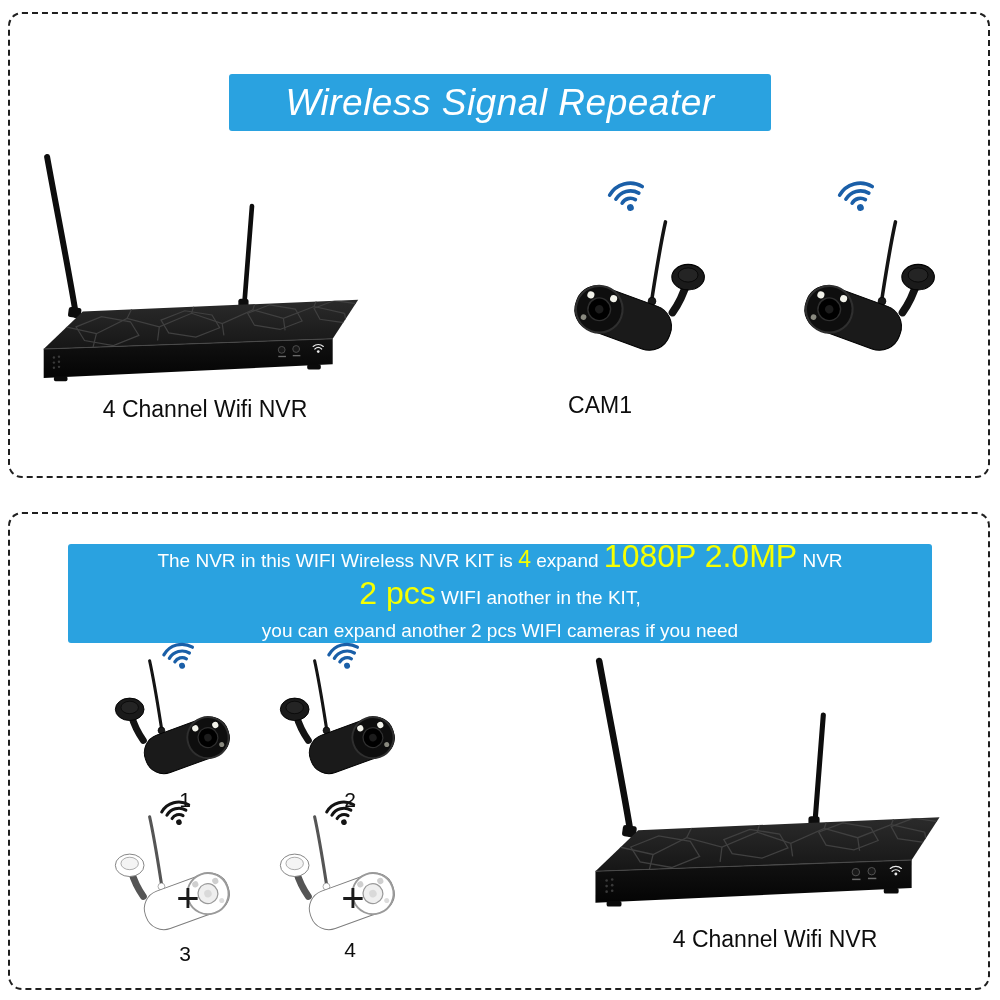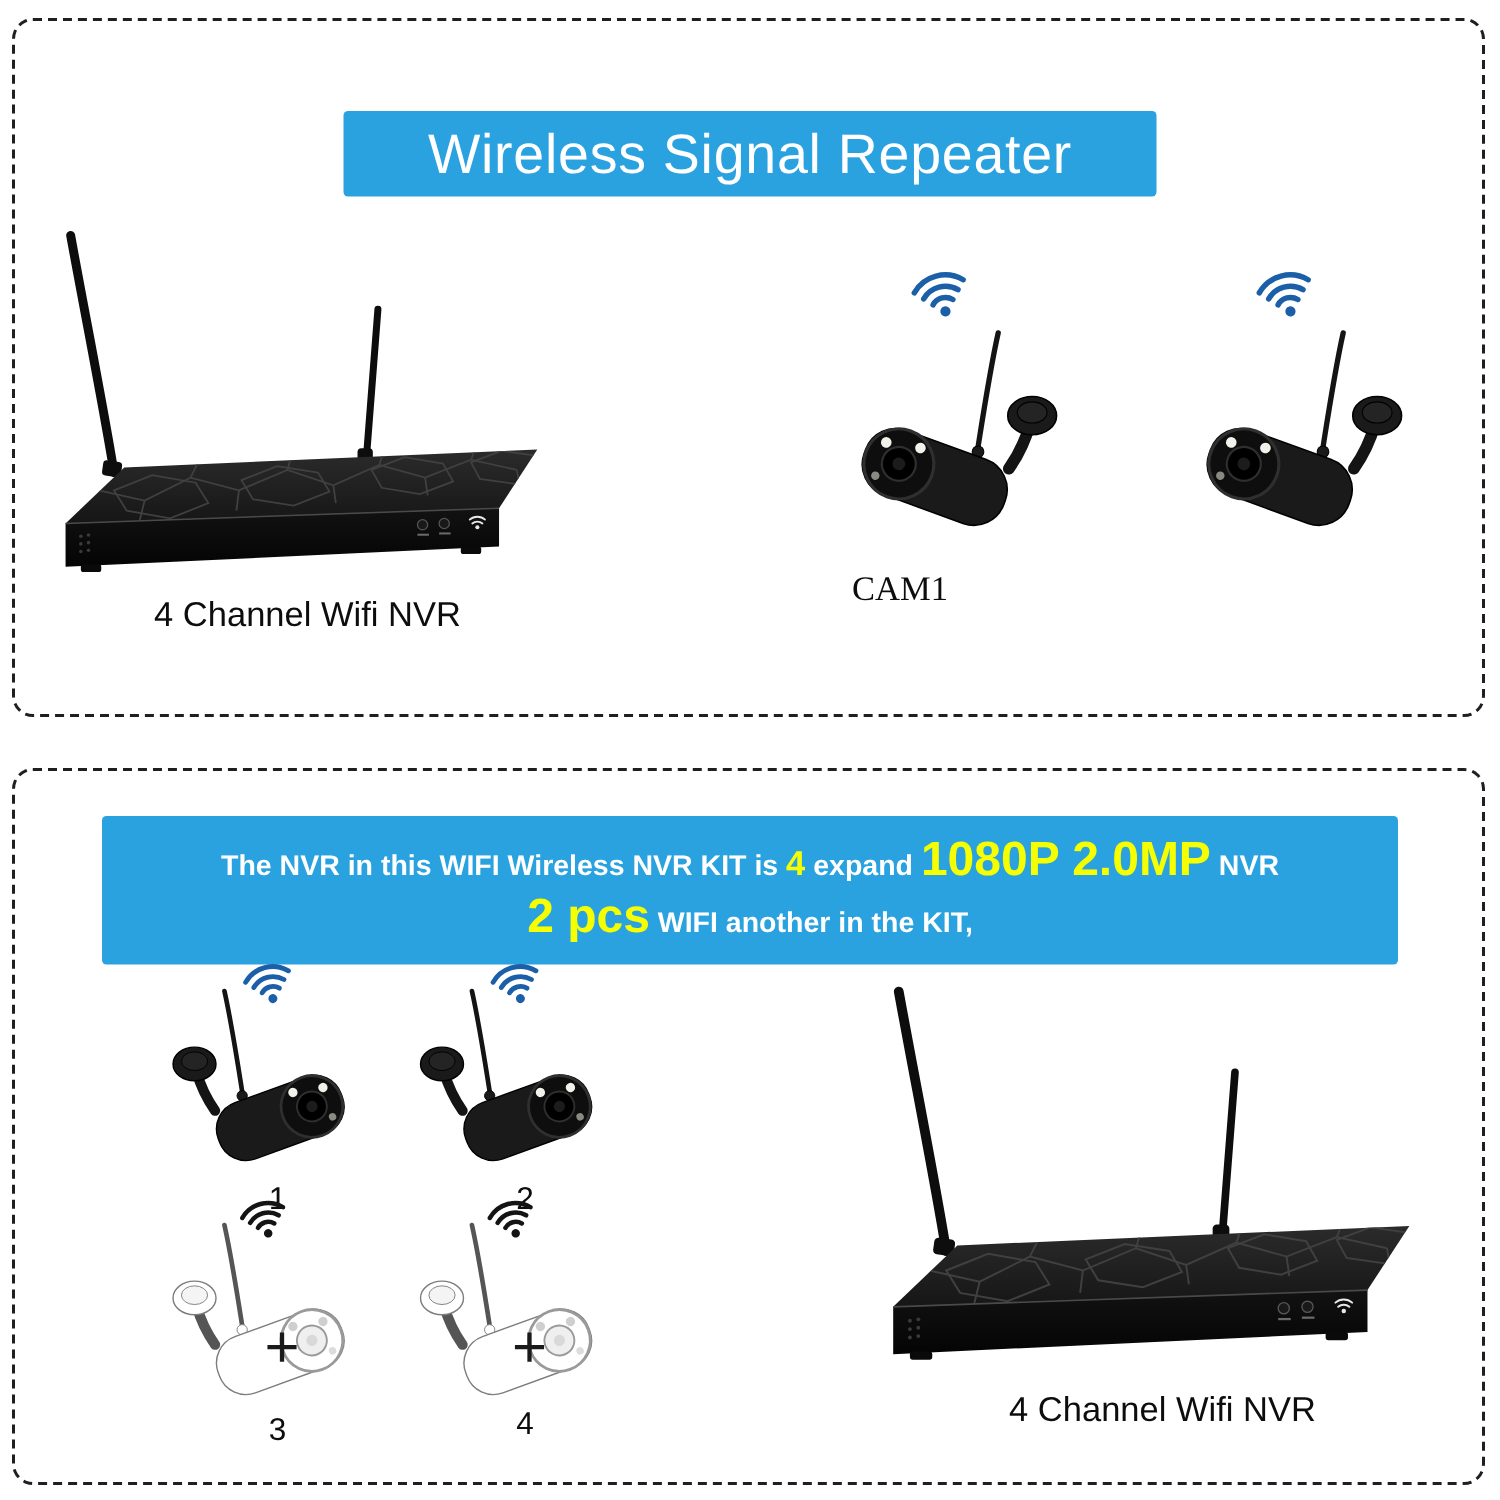--- a/index.html
+++ b/index.html
@@ -9,26 +9,26 @@
   }
   .panel{
     position:absolute;border:2px dashed #1f1f1f;border-radius:14px;background:#fff;
   }
   .panel-top{left:8px;top:12px;width:978px;height:462px;}
   .panel-bottom{left:8px;top:512px;width:978px;height:474px;}
   .banner{
     position:absolute;background:#2AA2E0;color:#ffffff;
     display:flex;align-items:center;justify-content:center;border-radius:3px;
   }
-  .banner-top{left:229px;top:74px;width:542px;height:57px;font-size:37px;letter-spacing:.5px;}
+  .banner-top{left:229px;top:74px;width:542px;height:57px;font-size:37px;letter-spacing:.5px;font-style:italic;}
   .banner-bottom{
     left:68px;top:544px;width:864px;height:99px;flex-direction:column;
     justify-content:center;font-size:19px;line-height:33px;
   }
-  .bline{display:flex;align-items:baseline;justify-content:center;white-space:pre;font-weight:bold;}
+  .bline{display:flex;align-items:baseline;justify-content:center;white-space:pre;}
   .hl{color:#F6FF00;}
   .hl-sm{font-size:23px;}
   .hl-lg{font-size:32px;}
   .hl-md{font-size:32px;text-align:right;}
   .caption{position:absolute;text-align:center;font-size:23px;color:#0d0d0d;}
   .num-caption{position:absolute;text-align:center;font-size:21px;color:#0d0d0d;}
   .gfx{position:absolute;}
   .tilt{transform:rotate(-15deg);}
   .flip{transform:scaleX(-1);}
   .plus{
@@ -145,21 +145,21 @@
   <div class="gfx tilt" style="left:605px;top:176px;">
     <svg class="wifi" width="46" height="41" viewBox="0 0 100 90">
         <use href="#sym-wifi"></use>
       </svg>
   </div>
   <div class="gfx" style="left:538px;top:212px;">
     <svg class="cam" width="170" height="184" viewBox="0 0 240 260">
         <use href="#sym-cam"></use>
       </svg>
   </div>
-  <div class="caption" style="left:515px;top:380px;width:170px;font-family:Liberation Serif, serif;">CAM1</div>
+  <div class="caption" style="left:515px;top:392px;width:170px;">CAM1</div>
 
   <div class="gfx tilt" style="left:835px;top:176px;">
     <svg class="wifi" width="46" height="41" viewBox="0 0 100 90">
         <use href="#sym-wifi"></use>
       </svg>
   </div>
   <div class="gfx" style="left:768px;top:212px;">
     <svg class="cam" width="170" height="184" viewBox="0 0 240 260">
         <use href="#sym-cam"></use>
       </svg>
@@ -167,20 +167,23 @@
 
   <div class="panel panel-bottom"></div>
 
   <div class="banner banner-bottom">
     <div class="bline">
       <span>The NVR in this WIFI Wireless NVR KIT is </span><span class="hl hl-sm">4</span><span> expand </span><span class="hl hl-lg">1080P 2.0MP</span><span> NVR</span>
     </div>
     <div class="bline">
       <span class="hl hl-md">2 pcs</span><span> WIFI another in the KIT,</span>
     </div>
+    <div class="bline">
+      <span>you can expand another 2 pcs WIFI cameras if you need</span>
+    </div>
   </div>
 
   <div class="gfx tilt" style="left:160px;top:638px;">
     <svg class="wifi" width="40" height="36" viewBox="0 0 100 90">
         <use href="#sym-wifi"></use>
       </svg>
   </div>
   <div class="gfx" style="left:112px;top:652px;">
     <svg class="cam flip" width="150" height="162" viewBox="0 0 240 260">
         <use href="#sym-cam"></use>

